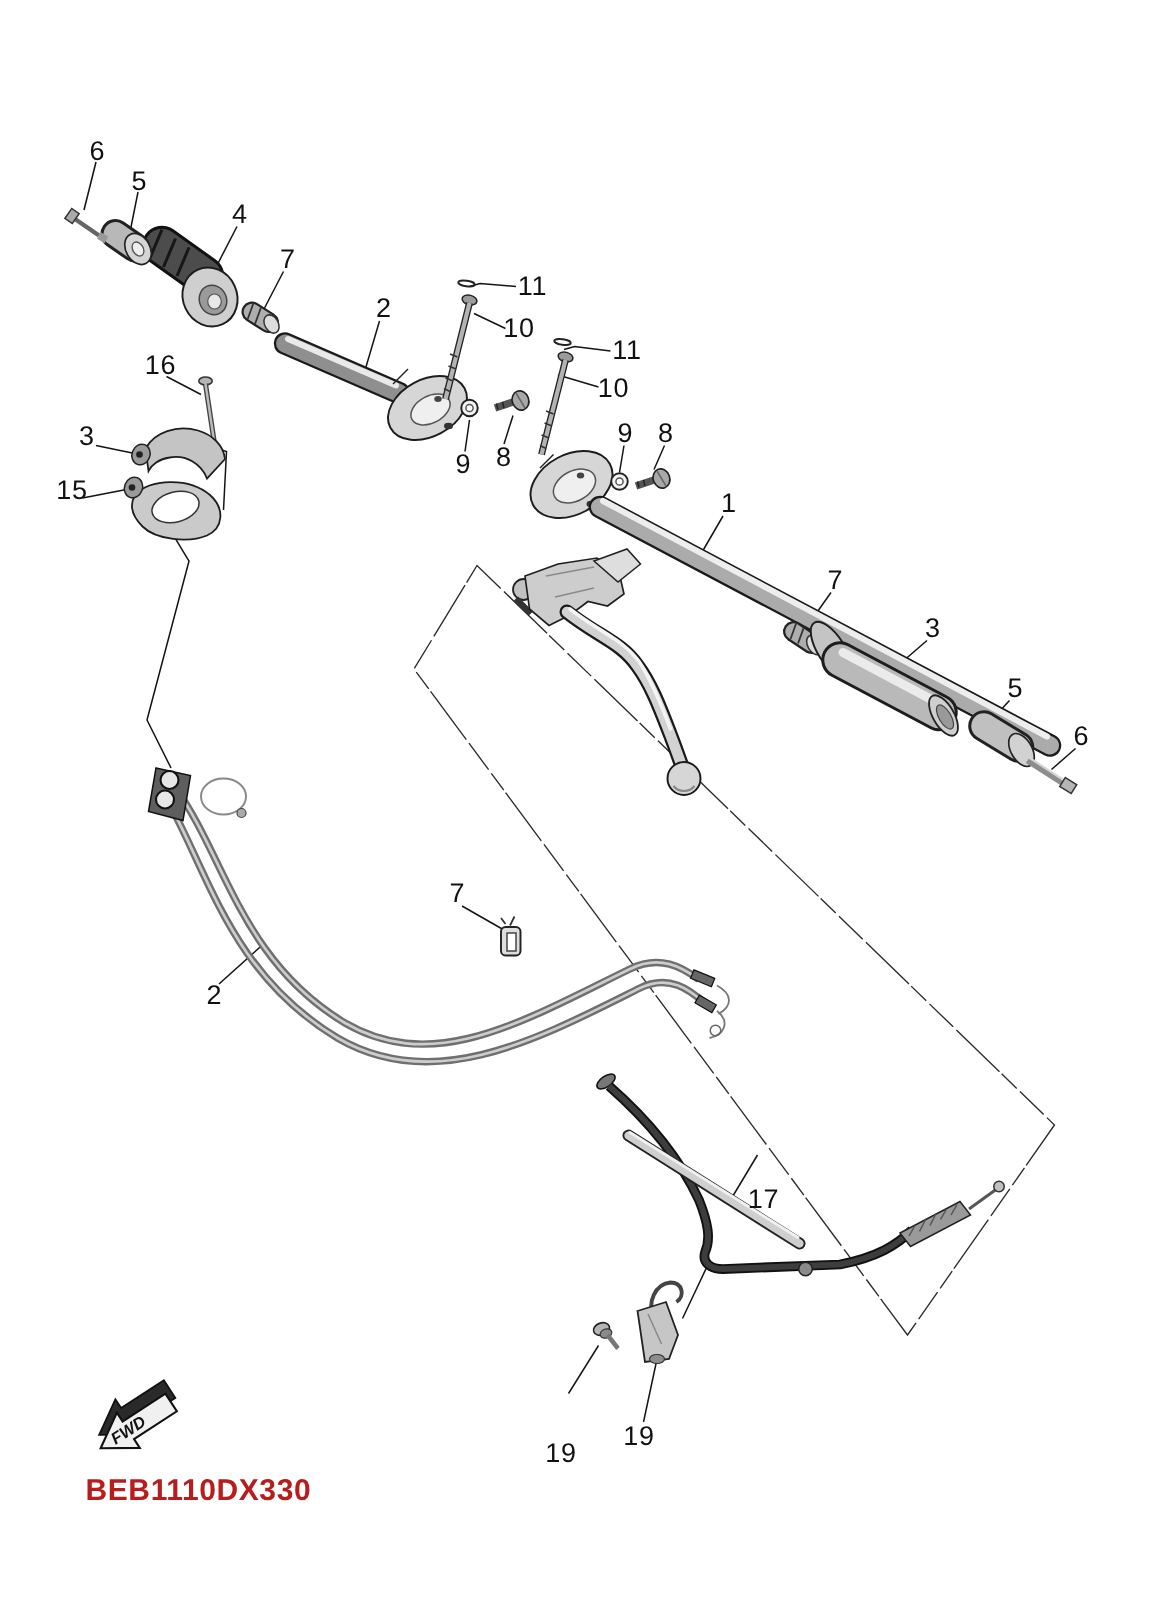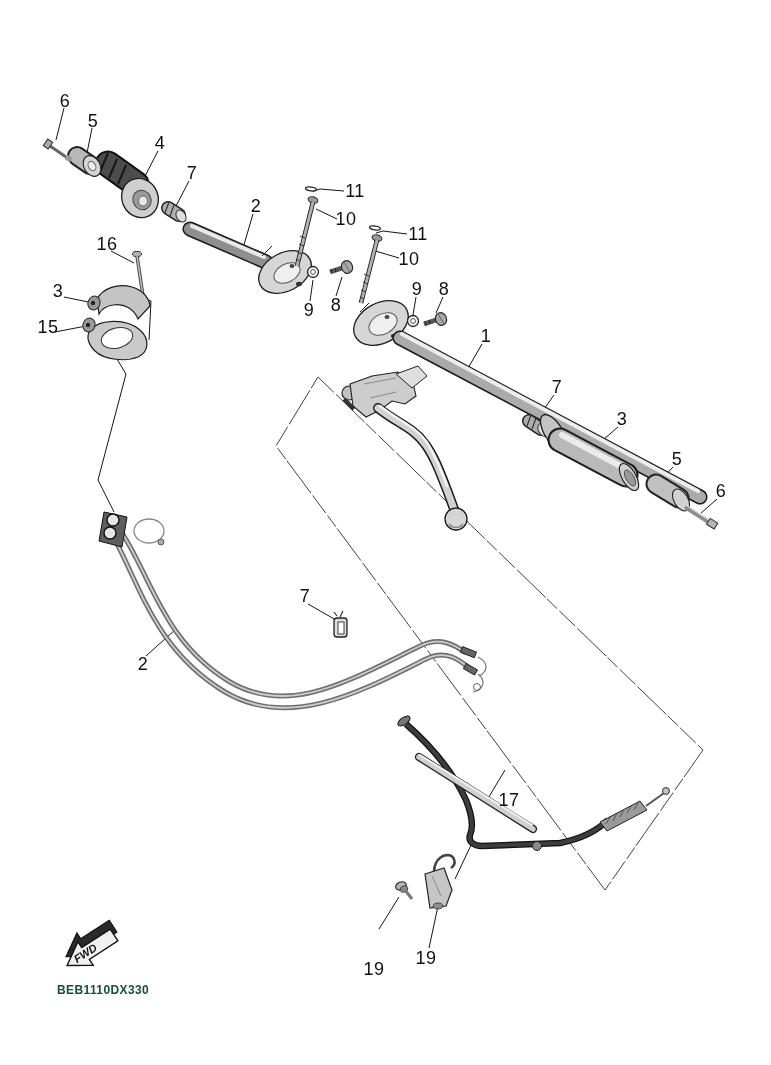--- a/index.html
+++ b/index.html
@@ -10,21 +10,21 @@
   .stage svg{position:absolute;left:0;top:0;}
   .callout{
     position:absolute;transform:translate(-50%,-50%);
     font-family:"Liberation Sans", sans-serif;
     font-size:18px;font-weight:400;color:#111;letter-spacing:.5px;
     user-select:none;white-space:nowrap;
   }
   .part-code{
     position:absolute;left:57px;top:983px;
     font-family:"Liberation Sans", sans-serif;
-    font-size:12px;font-weight:600;color:#14532d;letter-spacing:.4px;
+    font-size:20px;font-weight:600;color:#b91c1c;letter-spacing:.4px;
   }
 </style>
 </head>
 <body>
 
 <div class="stage">
 
 <svg width="771" height="1065" viewBox="0 0 771 1065">
 
   <g>

